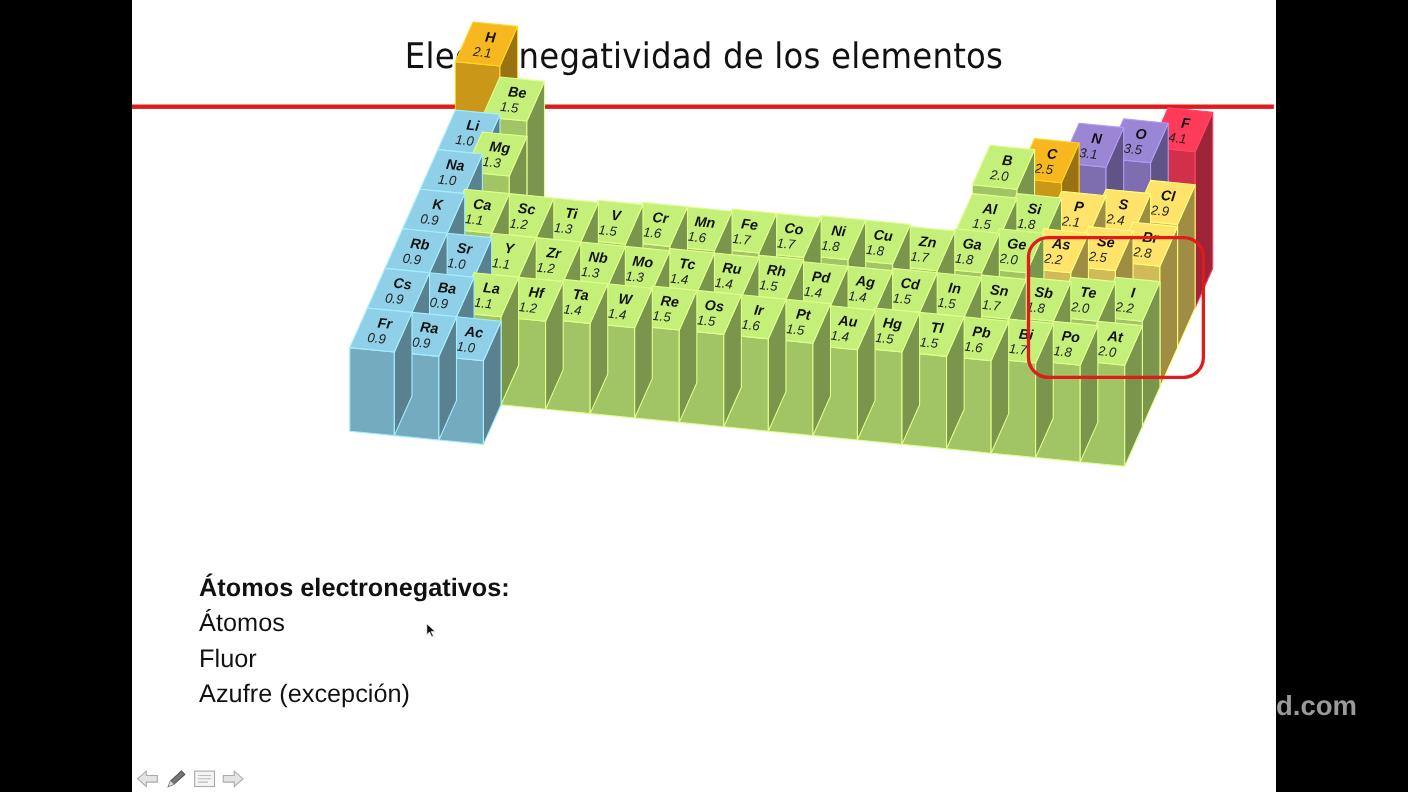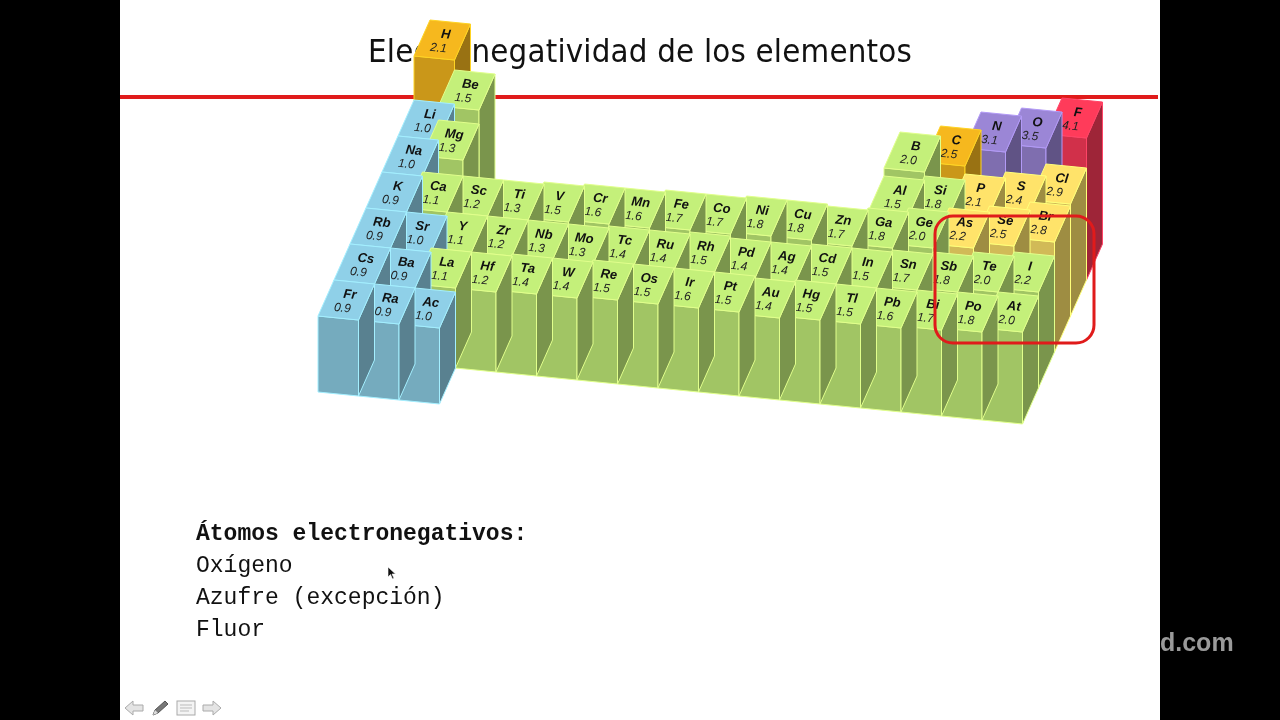--- a/index.html
+++ b/index.html
@@ -1,21 +1,21 @@
 <!DOCTYPE html>
 <html><head>
 <meta charset="utf-8">
 <style>
   html, body { margin: 0; padding: 0; }
   body { width: 1280px; height: 720px; background: #000; position: relative; overflow: hidden; font-family: "Liberation Sans", sans-serif; }
   .slide { position: absolute; left: 120px; top: 0; width: 1040px; height: 720px; background: #ffffff; overflow: hidden; }
   .title { position: absolute; left: 0; top: 32px; width: 1040px; text-align: center; font-family: "DejaVu Sans", sans-serif; font-size: 32px; color: #111; letter-spacing: 0.2px; transform: scaleX(0.92); }
   .title-rule { position: absolute; left: 0; top: 95px; width: 1038px; height: 4px; background: #e01b1b; }
   .table-3d { position: absolute; left: 0; top: 0; width: 1040px; height: 720px; }
-  .notes { position: absolute; left: 76px; top: 518px; font-family: Liberation Mono, monospace; font-size: 23px; line-height: 32px; color: #111; }
+  .notes { position: absolute; left: 61px; top: 518px; font-family: Liberation Sans, sans-serif; font-size: 23px; line-height: 32px; color: #111; }
   .notes .heading { font-weight: bold; }
   .cursor { position: absolute; left: 267px; top: 566px; width: 10px; height: 14px; }
   .nav { position: absolute; left: 3px; top: 698px; height: 20px; display: flex; gap: 4px; align-items: center; }
   .nav span { display: inline-block; width: 22px; height: 18px; cursor: pointer; }
   .watermark { position: absolute; left: 1160px; top: 628px; color: #9a9a9a; font-family: "Liberation Sans", sans-serif; font-weight: bold; font-size: 25px; text-align: center; }
 </style>
 </head>
 <body>
 
 <div class="slide">
@@ -504,23 +504,23 @@
         <polygon points="254.5,284 238.5,320 238.5,396 254.5,360" fill="#598190" stroke="#a4efff" stroke-width="1" stroke-linejoin="round"></polygon>
         <polygon points="214,280 254.5,284 238.5,320 198,316" fill="#8fd0e8" stroke="#a4efff" stroke-width="1" stroke-linejoin="round"></polygon>
         <text x="229.25" y="298" text-anchor="middle" font-family="&quot;Liberation Sans&quot;, sans-serif" font-weight="bold" font-style="italic" font-size="13" fill="#111" transform="rotate(6 226.25 300)">Fr</text>
         <text x="223.25" y="312" text-anchor="middle" font-family="&quot;Liberation Sans&quot;, sans-serif" font-style="italic" font-size="12" fill="#222" transform="rotate(6 226.25 300)">0.9</text>
       </g>
       <rect x="815" y="216" width="159" height="127" rx="18" ry="18" fill="none" stroke="#e01b1b" stroke-width="3"></rect>
     </svg>
 
   <div class="notes">
     <div class="heading">Átomos electronegativos:</div>
-    <div>Oxígeno</div>
+    <div>Átomos</div>
+    <div>Fluor</div>
     <div>Azufre (excepción)</div>
-    <div>Fluor</div>
   </div>
 
   <svg class="cursor" viewBox="0 0 10 14">
     <path d="M1 1 L1 11 L3.5 8.5 L5.5 13 L7 12.3 L5 8 L8.5 8 Z" fill="#111" stroke="#fff" stroke-width="0.6"></path>
   </svg>
 
   <div class="nav">
     <span>
       <svg width="22" height="18" viewBox="0 0 22 18">
           <path d="M2 9 L10 2 L10 6 L20 6 L20 12 L10 12 L10 16 Z" fill="#e4e4e4" stroke="#aaa"></path>

